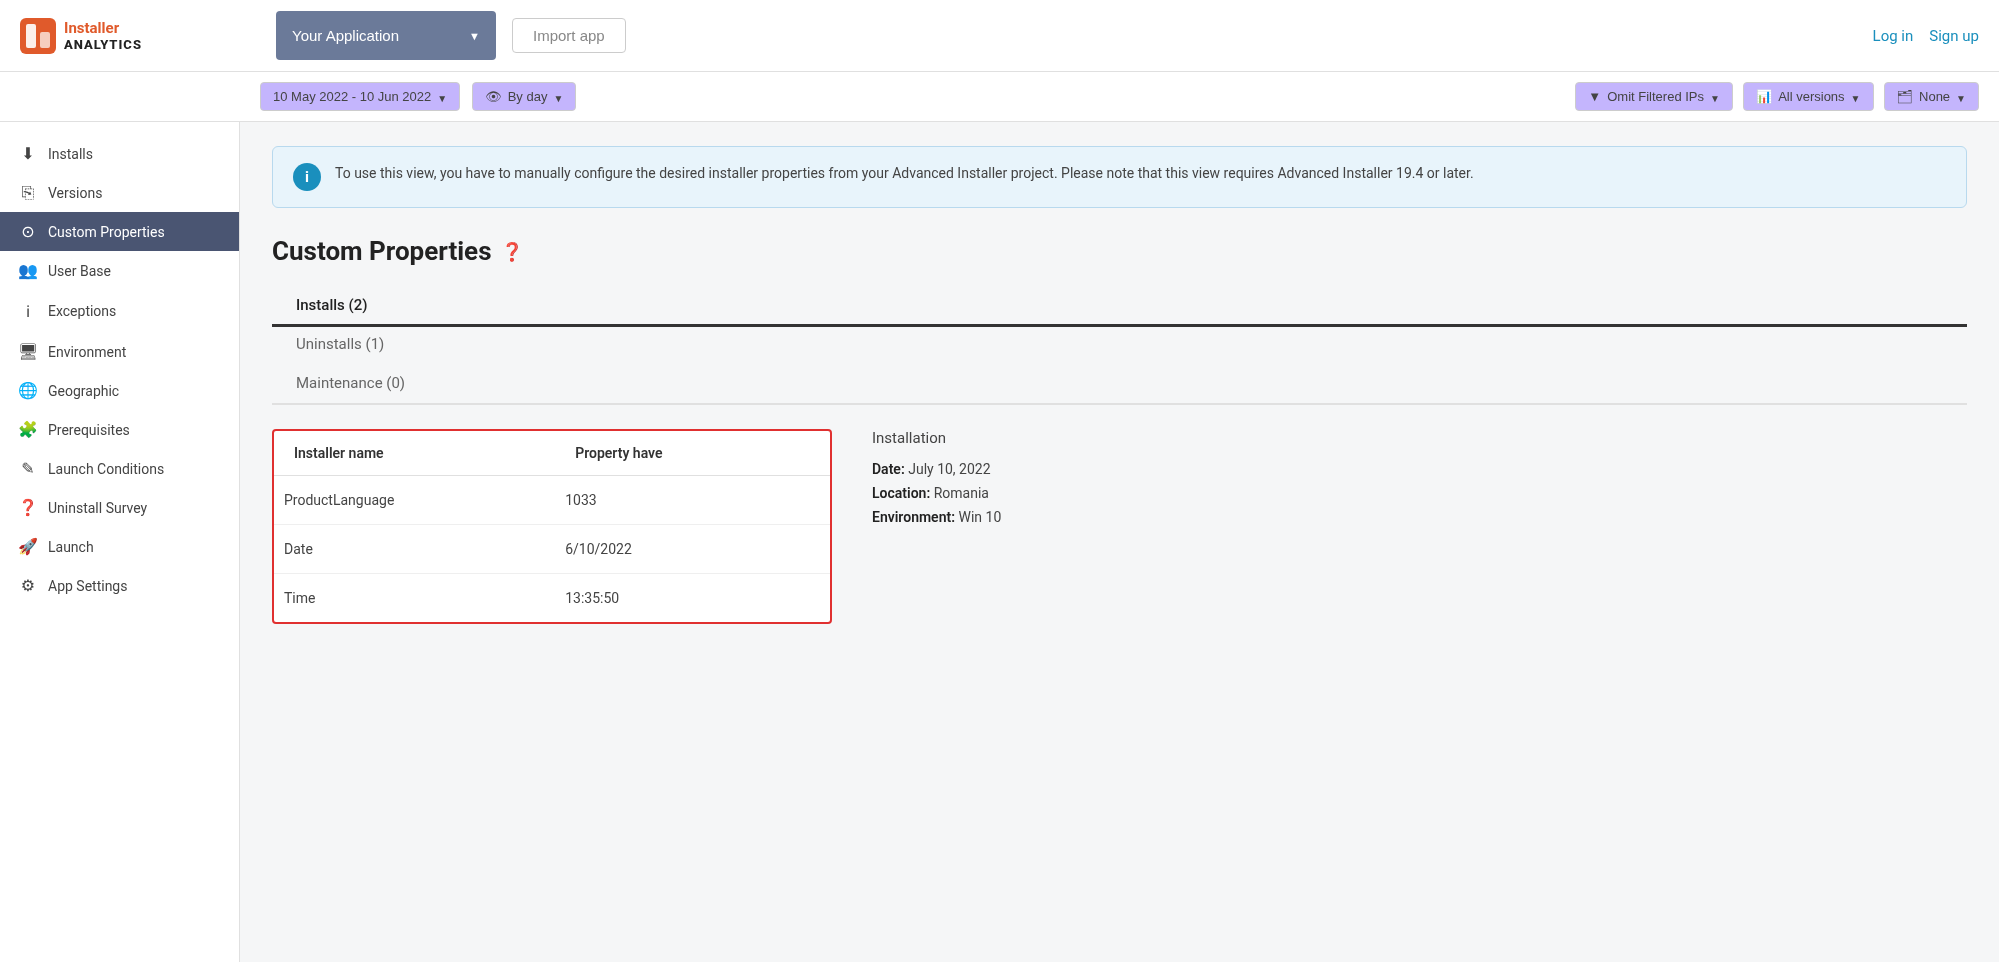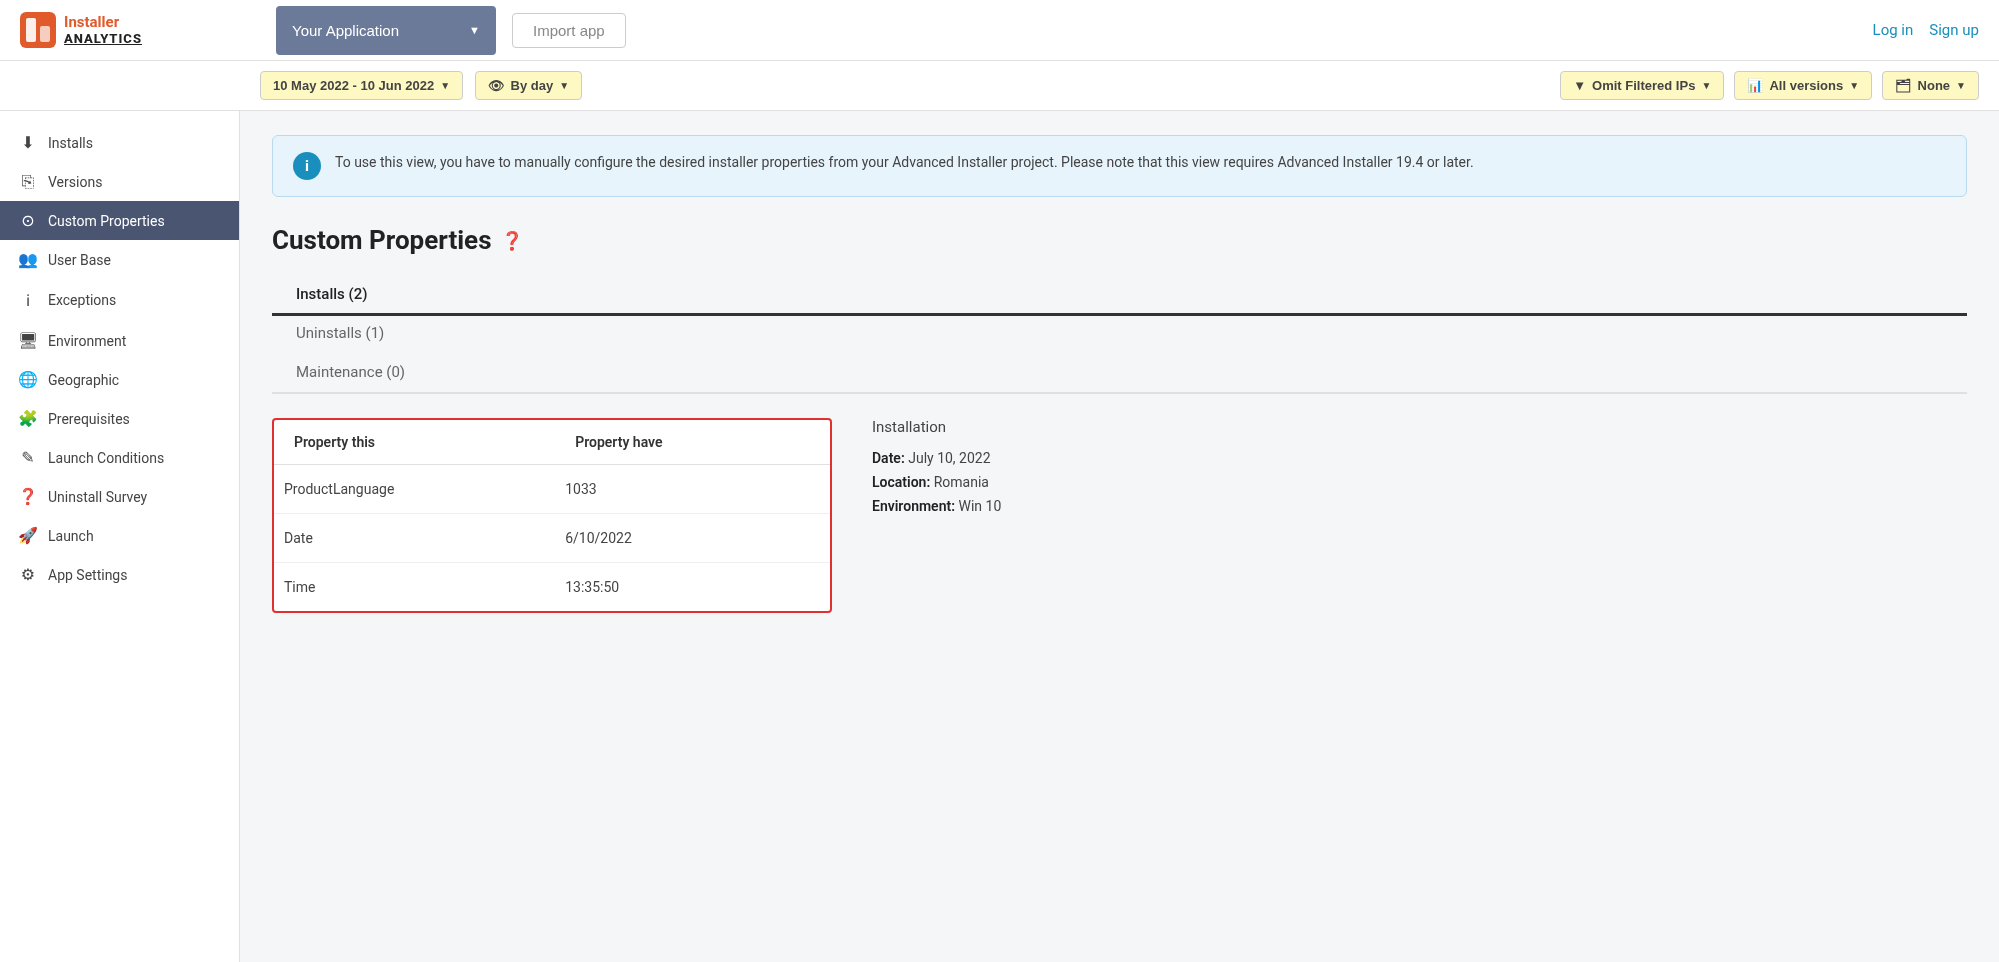--- a/index.html
+++ b/index.html
@@ -5,21 +5,21 @@
     * { box-sizing: border-box; margin: 0; padding: 0; }
     body { font-family: -apple-system, BlinkMacSystemFont, 'Segoe UI', Roboto, sans-serif; background: #f5f6f7; color: #333; display: flex; flex-direction: column; height: 100vh; overflow: hidden; }
 
     
     .top-nav {
       background: #fff;
       border-bottom: 1px solid #e0e0e0;
       display: flex;
       align-items: center;
       padding: 0 20px;
-      height: 61px;
+      height: 72px;
       gap: 16px;
     }
     .logo {
       display: flex;
       align-items: center;
       gap: 8px;
       width: 240px;
       flex-shrink: 0;
     }
     .logo-icon {
@@ -75,31 +75,30 @@
     .filter-bar {
       background: #fff;
       border-bottom: 1px solid #e0e0e0;
       padding: 10px 20px 10px 260px;
       display: flex;
       align-items: center;
       gap: 12px;
       flex-wrap: wrap;
     }
     .filter-btn {
-      background: #fef9c3;
+      background: #c4b5fd;
       border: 1px solid #ccc;
       border-radius: 4px;
       padding: 6px 12px;
       font-size: 13px;
       color: #444;
       cursor: pointer;
       display: flex;
-      align-items: center;
+      align-items: flex-end;
       gap: 6px;
-      font-weight: bold;
     }
     .filter-btn .chevron { font-size: 10px; }
     .filter-right {
       margin-left: auto;
       display: flex;
       gap: 10px;
     }
 
     
     .layout {
@@ -268,21 +267,21 @@
 
 <div class="top-nav">
   <div class="logo">
     <svg class="logo-icon" viewBox="0 0 36 36">
       <rect width="36" height="36" rx="6" fill="#e05a2b"></rect>
       <rect x="6" y="6" width="10" height="24" rx="2" fill="#fff" opacity="0.9"></rect>
       <rect x="20" y="14" width="10" height="16" rx="2" fill="#fff" opacity="0.7"></rect>
     </svg>
     <div class="logo-text">
       <span>Installer</span>
-      <span style="color:#222; font-size:13px; font-weight:800; letter-spacing:1px;text-decoration:underline;">ANALYTICS</span>
+      <span style="color:#222; font-size:13px; font-weight:800; letter-spacing:1px;">ANALYTICS</span>
     </div>
   </div>
 
   <button class="app-selector">
     <span>Your Application</span>
     <span class="chevron">▼</span>
   </button>
 
   <button class="import-btn">
     <span>Import app</span>
@@ -394,21 +393,21 @@
     <div class="tab active">Installs (2)</div>
         <div class="tab">Uninstalls (1)</div>
         <div class="tab">Maintenance (0)</div>
       </div>
 
     <div class="content-area">
       <div class="properties-table-wrapper">
         <table class="properties-table">
           <thead>
             <tr>
-              <th>Property this</th>
+              <th>Installer name</th>
               <th>Property have</th>
             </tr>
           </thead>
           <tbody id="properties-tbody">
           <tr>
       <td>ProductLanguage</td>
       <td>1033</td>
     </tr>
               <tr>
       <td>Date</td>

